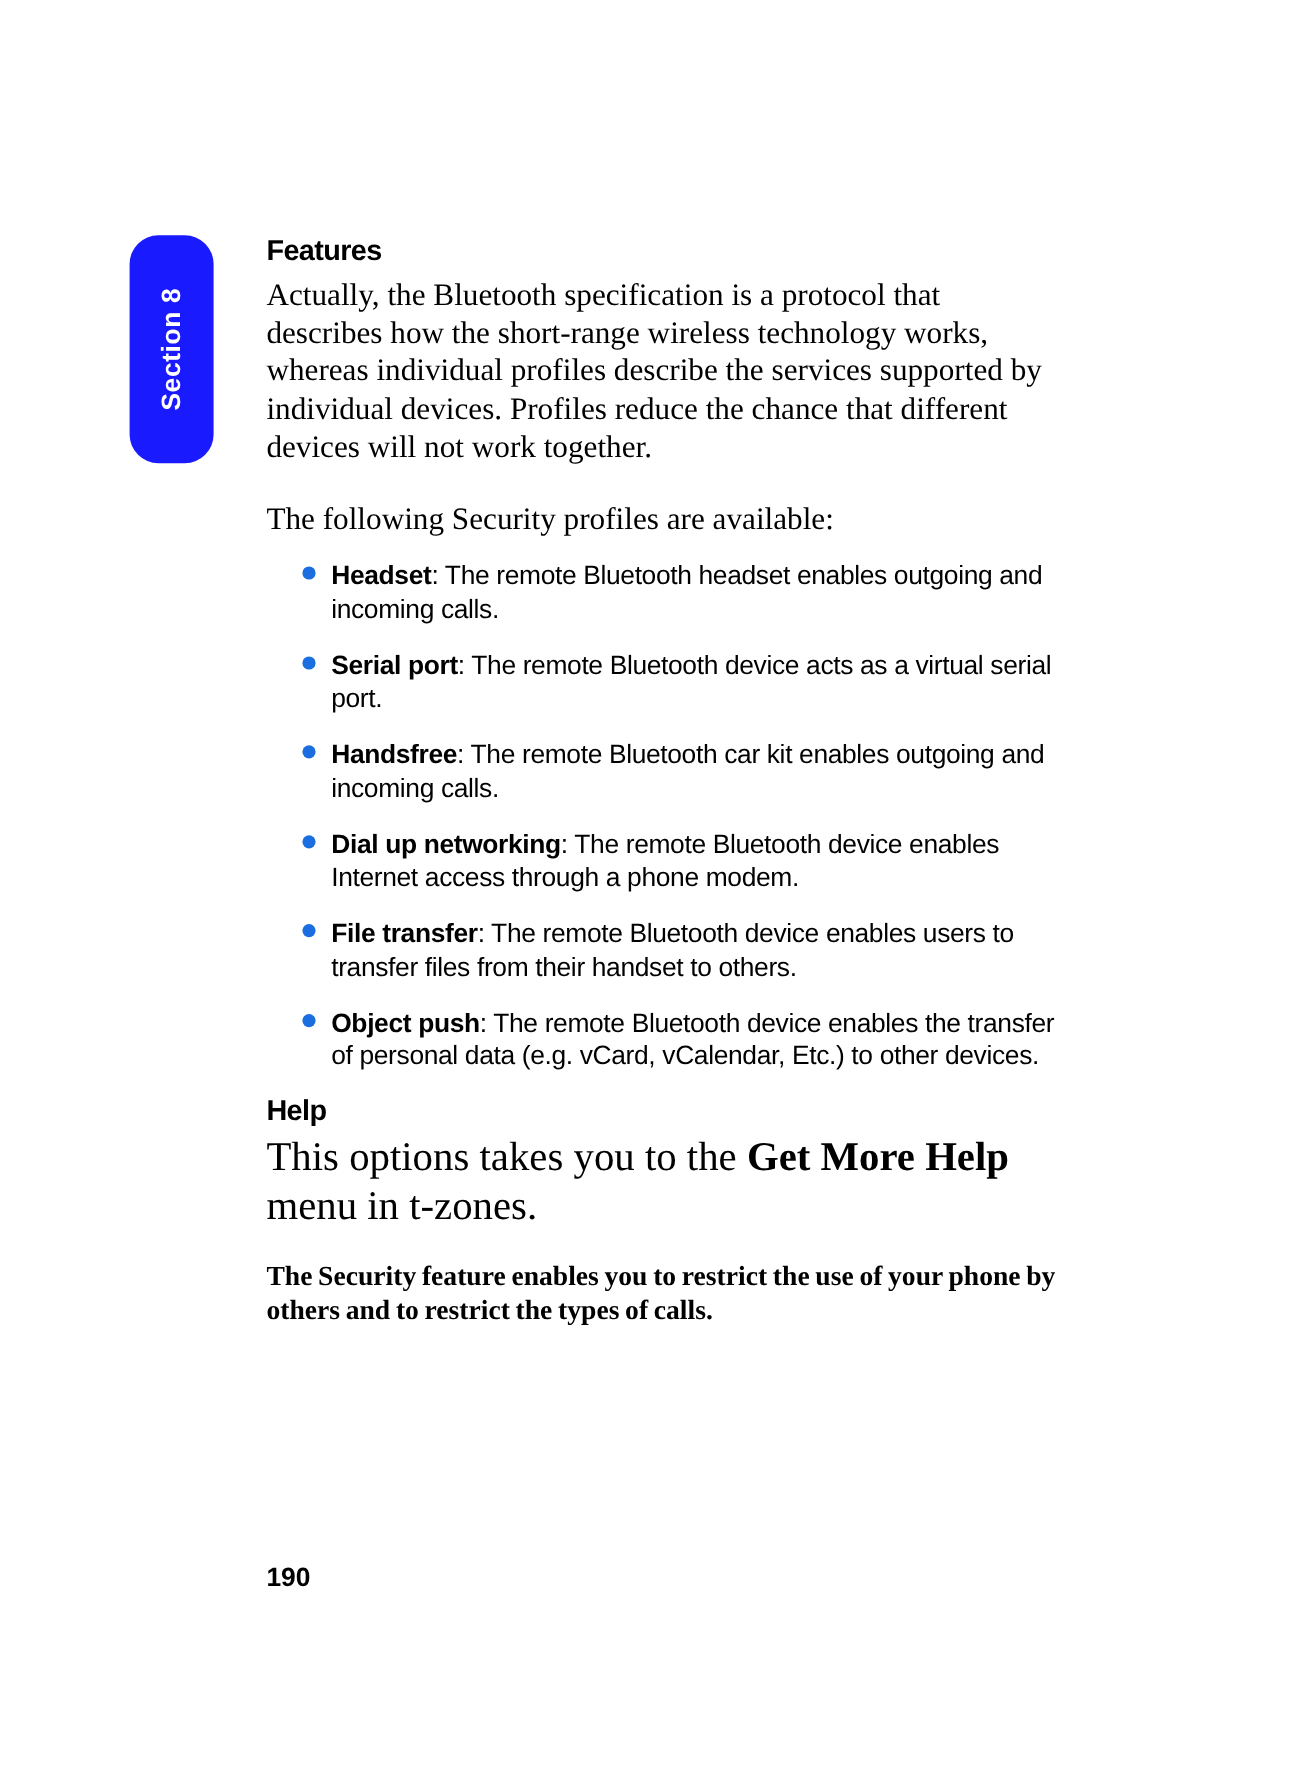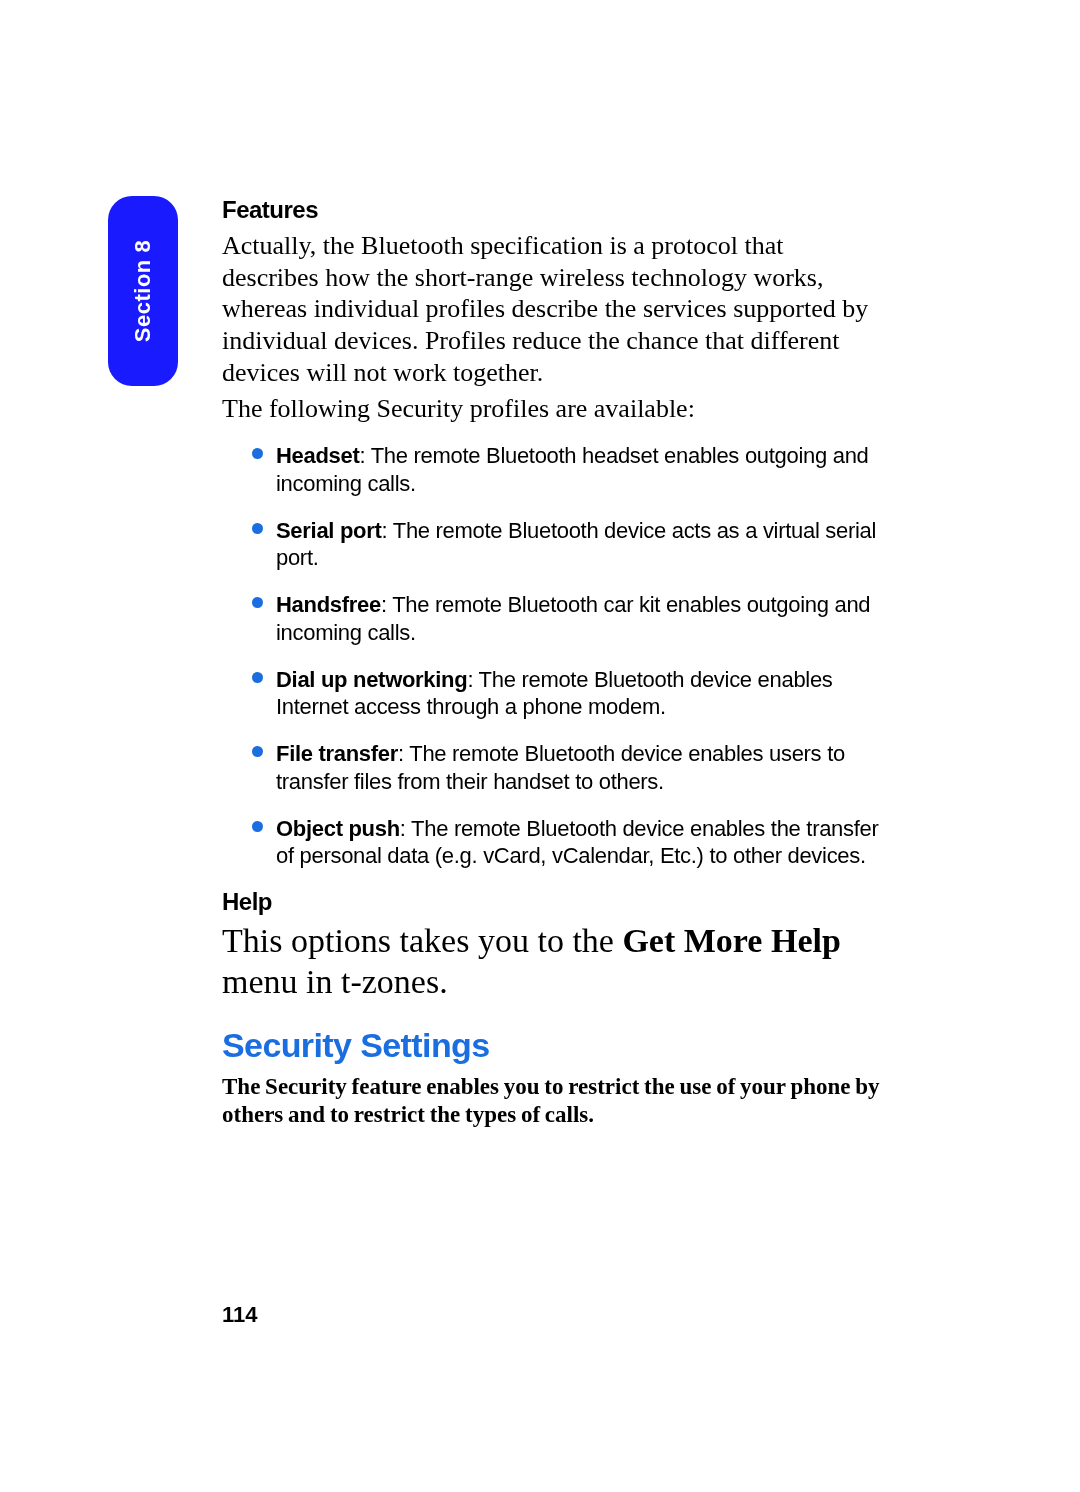--- a/index.html
+++ b/index.html
@@ -44,21 +44,21 @@
     font-family: Arial, Helvetica, sans-serif;
     font-weight: bold;
     font-size: 24px;
     margin: 0 0 6px 0;
     letter-spacing: -0.5px;
     color: #000;
   }
   .p-body {
     font-size: 26px;
     line-height: 1.22;
-    margin: 0 0 4px 0;
+    margin: 0 0 28px 0;
   }
   .p-list-lead {
     font-size: 26px;
     line-height: 1.22;
     margin: 0 0 18px 0;
   }
   ul.profiles {
     list-style: none;
     margin: 0 0 20px 0;
     padding: 0 0 0 34px;
@@ -149,20 +149,19 @@
     <li><span class="term">Handsfree</span><span>: The remote Bluetooth car kit enables outgoing and incoming calls.</span></li>
     <li><span class="term">Dial up networking</span><span>: The remote Bluetooth device enables Internet access through a phone modem.</span></li>
     <li><span class="term">File transfer</span><span>: The remote Bluetooth device enables users to transfer files from their handset to others.</span></li>
     <li><span class="term">Object push</span><span>: The remote Bluetooth device enables the transfer of personal data (e.g. vCard, vCalendar, Etc.) to other devices.</span></li>
   </ul>
 
   <div class="h-help">Help</div>
 
   <p class="p-help"><span>This options takes you to the </span><span class="bold-inline">Get More Help</span><span> menu in t-zones.</span></p>
 
-  <div class="h-security">Security Settings</div>
 
   <p class="p-security1">The Security feature enables you to restrict the use of your phone by others and to restrict the types of calls.</p>
 
 
 </div>
 
-<div class="page-number">114</div>
+<div class="page-number">190</div>
 
 </body></html>

